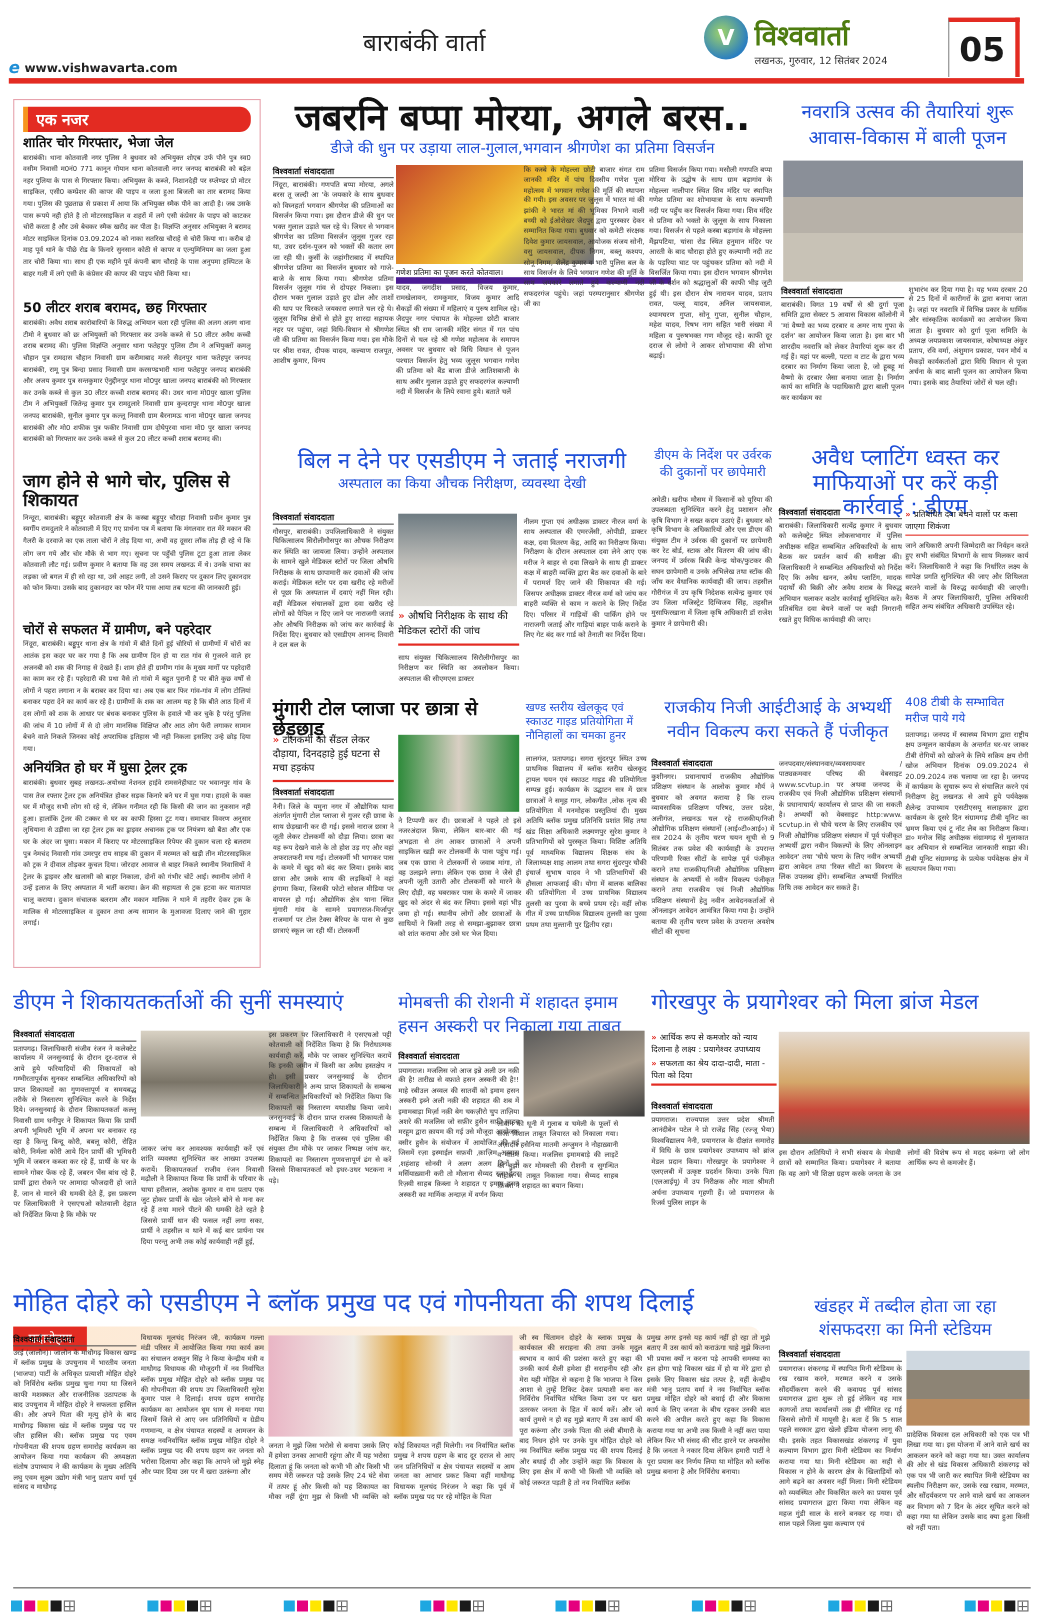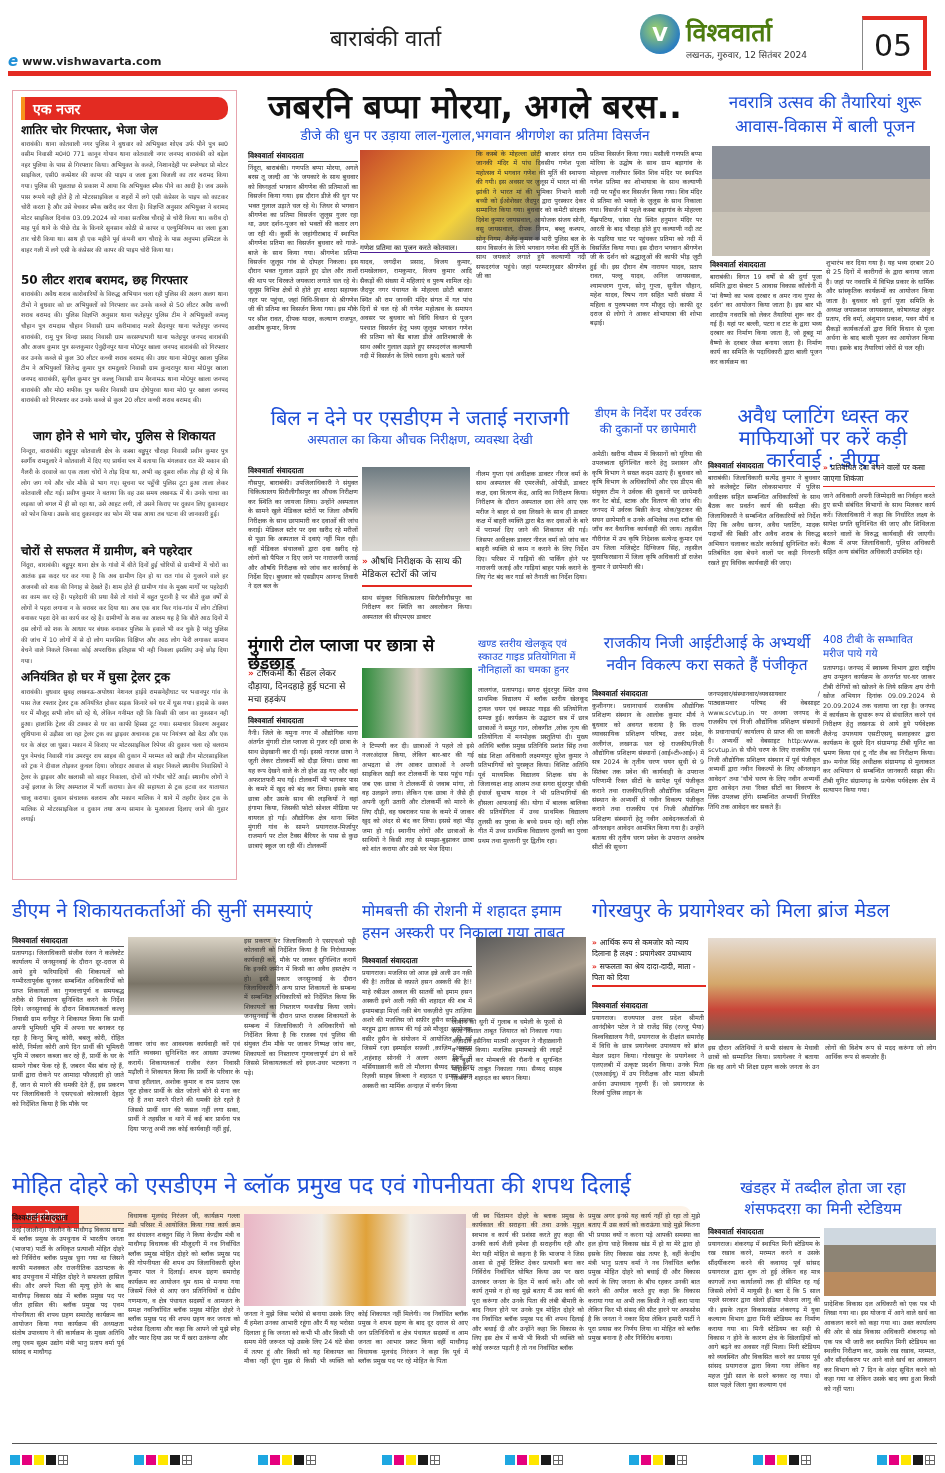--- a/index.html
+++ b/index.html
@@ -7,30 +7,30 @@
   .abs{position:absolute}
   .serif{font-family:"DejaVu Serif",serif}
   
   #hdr{left:0;top:0;width:945px;height:75px}
   #web{left:8px;top:52px;font-size:11px;font-weight:bold;color:#222;display:flex;align-items:center;gap:4px}
   #web .e{color:#1f8fd6;font-size:15px;font-style:italic;font-weight:bold}
   #section{left:330px;top:22px;font-size:22px;color:#222}
   #logo{left:640px;top:14px;width:40px;height:40px;border-radius:50%;background:radial-gradient(circle at 40% 40%,#9fd36a,#2c7fbf 70%);display:flex;align-items:center;justify-content:center;color:#fff;font-weight:bold;font-size:20px}
   #brand{left:686px;top:14px;font-size:25px;font-weight:bold;color:#4d7c0f}
   #dateline{left:686px;top:48px;font-size:9px;color:#333}
-  #pgno{left:862px;top:16px;width:65px;height:54px;border-top:4px solid #e32b22;border-right:4px solid #e32b22;font-size:30px;font-weight:normal;display:flex;align-items:center;justify-content:center;border-left:1px solid #888}
+  #pgno{left:862px;top:16px;width:65px;height:54px;border-top:4px solid #e32b22;border-right:4px solid #e32b22;font-size:30px;font-weight:bold;display:flex;align-items:center;justify-content:center;border-left:1px solid #888}
   #redline{left:8px;top:71px;width:923px;height:5px;background:#e32b22}
   
   .col{font-size:6.4px;line-height:9.4px;color:#333;text-align:justify;overflow:hidden}
   .col::after{content:""}
   .byline{font-size:7.5px;font-weight:bold;border-bottom:1px solid #555;padding-bottom:1px;margin-bottom:2px;color:#111}
   .hd{color:#111;font-weight:bold;line-height:1.05}
   .hdn{color:#1d4ed8;line-height:1.1}
   .photo{background:#999;overflow:hidden}
-  .cap{font-size:7px;border-bottom:1px solid #4c1d95;color:#111}
+  .cap{font-size:7px;border-bottom:6px solid #4c1d95;color:#111}
   .bullet{font-size:9px;line-height:13px;color:#111}
   .bullet b{color:#e32b22;margin-right:3px}
 </style>
 </head>
 <body>
 
 <div class="abs" id="hdr">
   <div class="abs" id="web">
     <span class="e">e</span>
     <span>www.vishwavarta.com</span>
@@ -47,21 +47,21 @@
   <div style="background:linear-gradient(90deg,#f7941d 0 4px,#e32b22 4px);color:#fff;font-weight:bold;font-size:14px;padding:2px 12px;border-radius:0 10px 10px 0;margin-bottom:4px">एक नजर</div>
   <div>
     <div class="hd" style="font-size:12px;margin:2px 0">शातिर चोर गिरफ्तार, भेजा जेल</div>
     <div class="col" style="height:132px;font-size:6.2px;line-height:10.6px">बाराबंकी। थाना कोतवाली नगर पुलिस ने बुधवार को अभियुक्त शोएब उर्फ पौने पुत्र स्व0 वसीम निवासी म0नं0 771 कानून गोयान थाना कोतवाली नगर जनपद बाराबंकी को बड़ेल नहर पुलिया के पास से गिरफ्तार किया। अभियुक्त के कब्जे, निशानदेही पर स्प्लेण्डर प्रो मोटर साइकिल, एसी0 कम्प्रेशर की कापर की पाइप व जला हुआ बिजली का तार बरामद किया गया। पुलिस की पूछताछ से प्रकाश में आया कि अभियुक्त स्मैक पीने का आदी है। जब उसके पास रूपये नही होते है तो मोटरसाइकिल व शहरों में लगे एसी कंप्रेसर के पाइप को काटकर चोरी करता है और उसे बेचकर स्मैक खरीद कर पीता है। विज्ञप्ति अनुसार अभियुक्त ने बरामद मोटर साइकिल दिनांक 03.09.2024 को नाका सतरिख चौराहे से चोरी किया था। करीब दो माह पूर्व थाने के पीछे रोड के किनारे सुनसान कोठी से कापर व एल्युमिनियम का जला हुआ तार चोरी किया था। साथ ही एक महीने पूर्व कंपनी बाग चौराहे के पास अनुपमा हस्पिटल के बाहर गली में लगे एसी के कंप्रेसर की कापर की पाइप चोरी किया था।</div>
   </div>
   <div>
     <div class="hd" style="font-size:12px;margin:3px 0">50 लीटर शराब बरामद, छह गिरफ्तार</div>
     <div class="col" style="height:138px;font-size:6.2px;line-height:10.6px">बाराबंकी। अवैध शराब कारोबारियों के विरुद्ध अभियान चला रही पुलिस की अलग अलग थाना टीमो ने बुधवार को छः अभियुक्तों को गिरफ्तार कर उनके कब्जे से 50 लीटर अवैध कच्ची शराब बरामद की। पुलिस विज्ञप्ति अनुसार थाना फतेहपुर पुलिस टीम ने अभियुक्तों कमलू चौहान पुत्र रामदास चौहान निवासी ग्राम करीमाबाद मजरे सैदनपुर थाना फतेहपुर जनपद बाराबंकी, रामू पुत्र बिन्दा प्रसाद निवासी ग्राम करसण्डभारी थाना फतेहपुर जनपद बाराबंकी और अजय कुमार पुत्र सन्तकुमार ऐनुद्दीनपुर थाना मो0पुर खाला जनपद बाराबंकी को गिरफ्तार कर उनके कब्जे से कुल 30 लीटर कच्ची शराब बरामद की। उधर थाना मो0पुर खाला पुलिस टीम ने अभियुक्तों जितेन्द्र कुमार पुत्र रामदुलारे निवासी ग्राम कुन्दरापुर थाना मो0पुर खाला जनपद बाराबंकी, सुनील कुमार पुत्र कल्लू निवासी ग्राम बैरनामऊ थाना मो0पुर खाला जनपद बाराबंकी और मो0 शफीक पुत्र फकीर निवासी ग्राम दोघेपुरवा थाना मो0 पुर खाला जनपद बाराबंकी को गिरफ्तार कर उनके कब्जे से कुल 20 लीटर कच्ची शराब बरामद की।</div>
   </div>
   <div>
-    <div class="hd" style="font-size:12px;margin:3px 12px">जाग होने से भागे चोर, पुलिस से शिकायत</div>
+    <div class="hd" style="font-size:16px;margin:3px 0">जाग होने से भागे चोर, पुलिस से शिकायत</div>
     <div class="col" style="height:96px;font-size:6.2px;line-height:10.6px">निन्दूरा, बाराबंकी। बड्डूपुर कोतवाली क्षेत्र के कस्बा बड्डूपुर चौराहा निवासी प्रवीन कुमार पुत्र स्वर्गीय रामदुलारे ने कोतवाली में दिए गए प्रार्थना पत्र में बताया कि मंगलवार रात मेरे मकान की गैलरी के दरवाजे का एक ताला चोरों ने तोड़ दिया था, अभी वह दूसरा लॉक तोड़ ही रहे थे कि लोग जग गये और चोर मौके से भाग गए। सूचना पर पहुँची पुलिस टूटा हुआ ताला लेकर कोतवाली लौट गई। प्रवीण कुमार ने बताया कि वह उस समय लखनऊ में थे। उनके चाचा का लड़का जो बगल में ही सो रहा था, उसे आहट लगी, तो उसने किराए पर दुकान लिए दुकानदार को फोन किया। उसके बाद दुकानदार का फोन मेरे पास आया तब घटना की जानकारी हुई।</div>
   </div>
   <div>
     <div class="hd" style="font-size:12px;margin:3px 0">चोरों से सफलत में ग्रामीण, बने पहरेदार</div>
     <div class="col" style="height:108px;font-size:6.2px;line-height:10.6px">निंदूरा, बाराबंकी। बड्डूपुर थाना क्षेत्र के गांवो में बीते दिनों हुई चोरियों से ग्रामीणों में चोरों का आतंक इस कदर घर कर गया है कि अब ग्रामीण दिन हो या रात गांव से गुजरने वाले हर अजनबी को शक की निगाह से देखते हैं। शाम होते ही ग्रामीण गांव के मुख्य मार्गों पर पहरेदारी का काम कर रहे हैं। पहरेदारी की प्रथा वैसे तो गांवो में बहुत पुरानी है पर बीते कुछ वर्षों से लोगों ने पहरा लगाना न के बराबर कर दिया था। अब एक बार फिर गांव-गांव में लोग टोलियां बनाकर पहरा देने का कार्य कर रहे है। ग्रामीणों के शक का आलम यह है कि बीते आठ दिनों में दस लोगों को शक के आधार पर बंधक बनाकर पुलिस के हवाले भी कर चुके है परंतु पुलिस की जांच में 10 लोगों में से दो लोग मानसिक विक्षिप्त और आठ लोग फेरी लगाकर सामान बेचने वाले निकले जिनका कोई अपराधिक इतिहास भी नही निकला इसलिए उन्हे छोड़ दिया गया।</div>
   </div>
   <div>
     <div class="hd" style="font-size:12px;margin:3px 0">अनियंत्रित हो घर में घुसा ट्रेलर ट्रक</div>
     <div class="col" style="height:158px;font-size:6.2px;line-height:10.6px">बाराबंकी। बुधवार सुबह लखनऊ-अयोध्या नेशनल हाईवे रामसनेहीघाट पर भवानपुर गांव के पास तेज रफ्तार ट्रेलर ट्रक अनियंत्रित होकर सड़क किनारे बने घर में घुस गया। हादसे के वक्त घर में मौजूद सभी लोग सो रहे थे, लेकिन गनीमत रही कि किसी की जान का नुकसान नही हुआ। हालांकि ट्रेलर की टक्कर से घर का काफी हिस्सा टूट गया। समाचार विवरण अनुसार लुधियाना से उड़ीसा जा रहा ट्रेलर ट्रक का ड्राइवर अचानक ट्रक पर नियंत्रण खो बैठा और एक घर के अंदर जा घुसा। मकान में किराए पर मोटरसाइकिल रिपेयर की दुकान चला रहे बलराम पुत्र नेमचंद निवासी गांव उमरपुर राय साहब की दुकान में मरम्मत को खड़ी तीन मोटरसाइकिल को ट्रक ने दीवाल तोड़कर कुचल दिया। जोरदार आवाज से बाहर निकले स्थानीय निवासियों ने ट्रेलर के ड्राइवर और खलासी को बाहर निकाला, दोनों को गंभीर चोटें आईं। स्थानीय लोगों ने उन्हें इलाज के लिए अस्पताल में भर्ती कराया। क्रेन की सहायता से ट्रक हटवा कर यातायात चालू कराया। दुकान संचालक बलराम और मकान मालिक ने थाने में तहरीर देकर ट्रक के मालिक से मोटरसाइकिल व दुकान तथा अन्य सामान के मुआवजा दिलाए जाने की गुहार लगाई।</div>
   </div>

